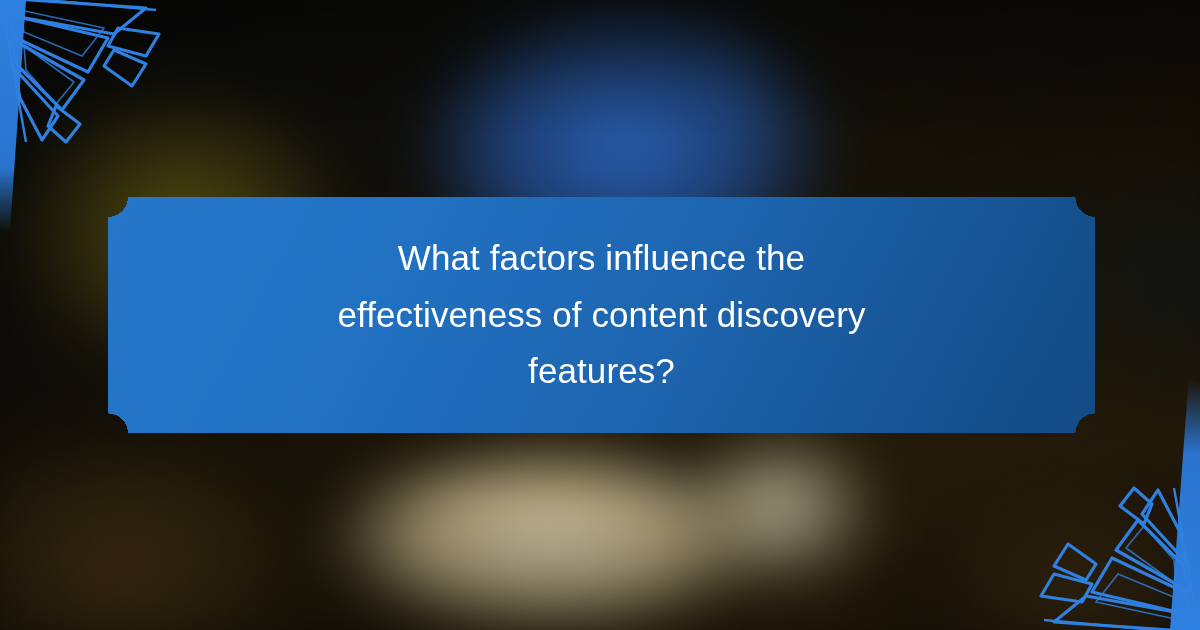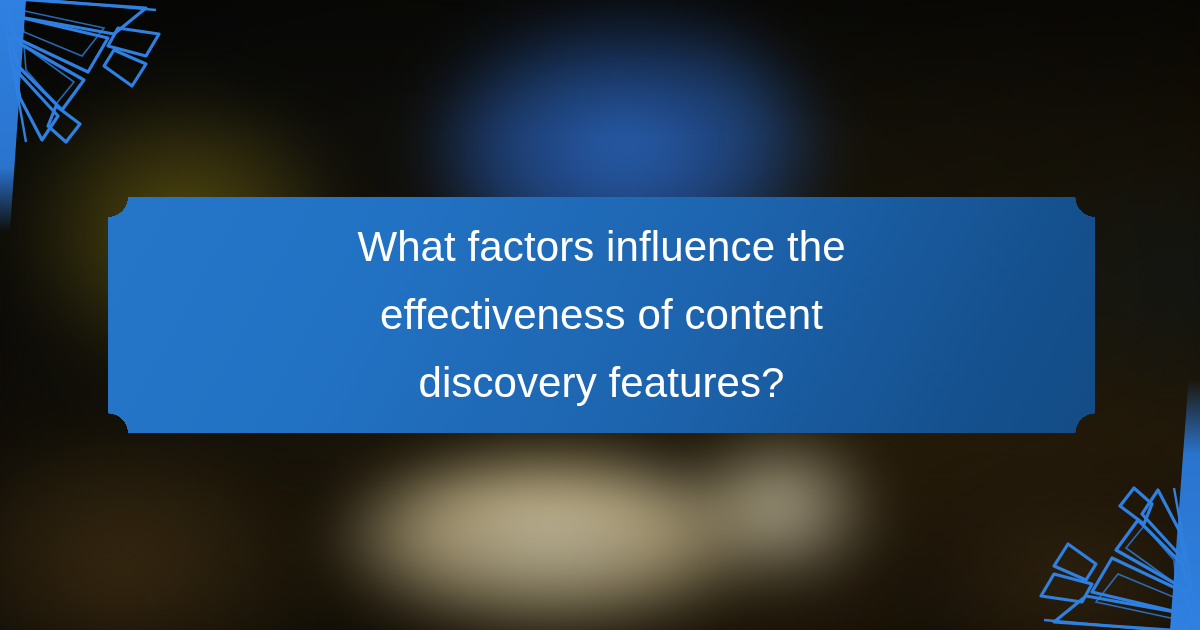--- a/index.html
+++ b/index.html
@@ -97,21 +97,21 @@
   }
   .banner-text {
     position: absolute;
     inset: 0;
     display: flex;
     align-items: center;
     justify-content: center;
     padding: 0 72px;
     box-sizing: border-box;
     color: #ffffff;
-    font-size: 42px;
+    font-size: 35px;
     font-weight: 400;
     line-height: 1.62;
     text-align: center;
     letter-spacing: .1px;
     max-width: 760px;
     margin: 0 auto;
   }
 </style>
 </head>
 <body>

